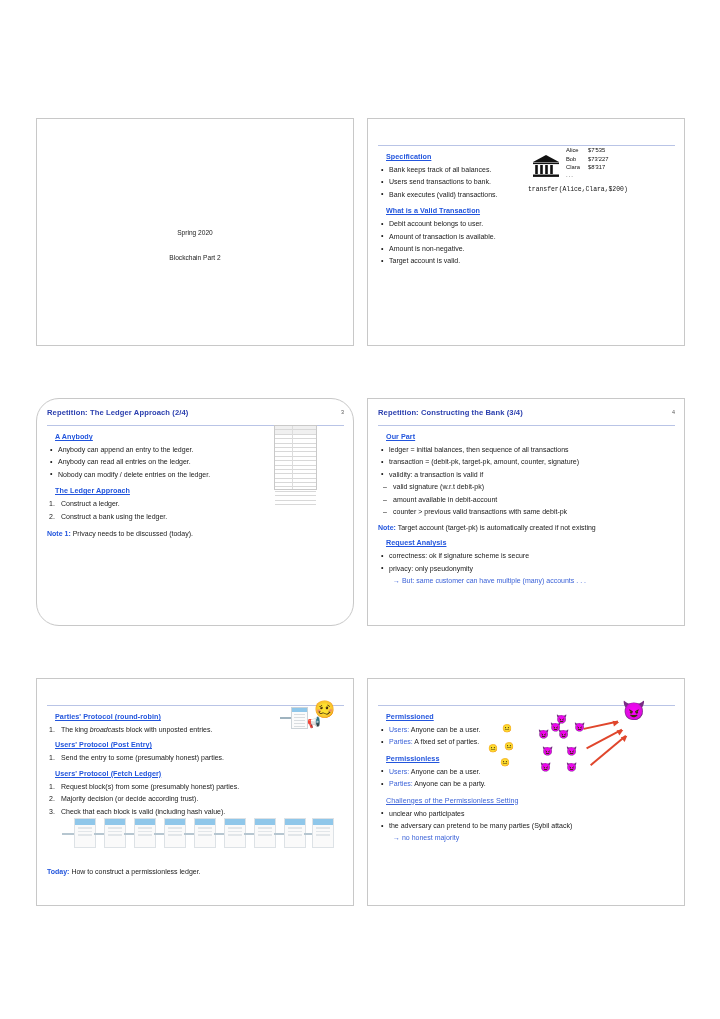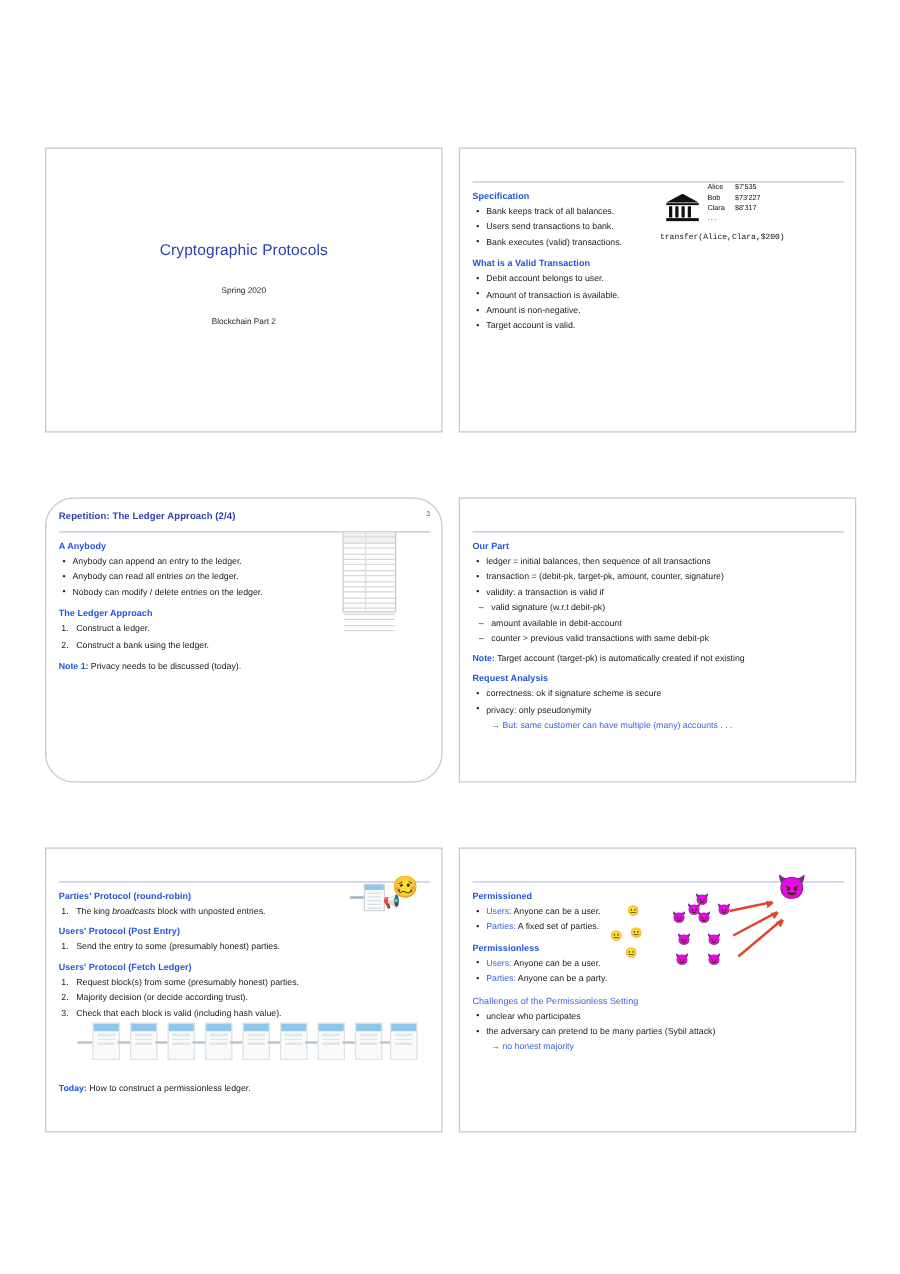--- a/index.html
+++ b/index.html
@@ -37,21 +37,21 @@
   }
   .hdr-rule{
     position:absolute;left:10px;right:9px;top:26px;
     height:1px;background:#b9c4e6;
   }
 
   
   .body{position:absolute;left:10px;top:33px;right:9px;}
   .sec{
     font-size:7.2px;font-weight:bold;color:#2255dd;
-    margin:0 0 3px 0;letter-spacing:.05px;
+    margin:0 0 3px 8px;letter-spacing:.05px;text-decoration:underline;
   }
   .sec.plain{font-weight:normal;color:#3c63d8;}
   ul.b{list-style:none;margin:0 0 6px 0;padding:0;}
   ul.b li{
     position:relative;padding-left:11px;
     font-size:7px;color:#1a1a1a;line-height:11.4px;margin-bottom:1px;
     white-space:nowrap;
   }
   ul.b li:before{
     content:"\2022";position:absolute;left:3px;top:-0.5px;
@@ -156,21 +156,20 @@
     border-top:3.2px solid transparent;border-bottom:3.2px solid transparent;
     border-right:6px solid #e0462c;
   }
 </style>
 </head>
 <body>
 
 <div class="page">
 
   <div class="slide s1">
-    <div class="t-main">Cryptographic Protocols</div>
     <div class="t-sub">Spring 2020</div>
     <div class="t-sub2">Blockchain Part 2</div>
   </div>
 
   <div class="slide s2">
     <div class="hdr-rule"></div>
 
     <div class="body">
       <div class="sec">Specification</div>
       <ul class="b">
@@ -252,20 +251,24 @@
       <div class="lrow"></div>
       <div class="lrow"></div>
       <div class="lrow"></div>
       <div class="lrow"></div>
       <div class="lrow"></div>
       <div class="lrow"></div>
     </div>
   </div>
 
   <div class="slide s4">
+    <div class="hdr">
+      <div class="hdr-title">Repetition: Constructing the Bank (3/4)</div>
+      <div class="hdr-num">4</div>
+    </div>
     <div class="hdr-rule"></div>
 
     <div class="body">
       <div class="sec">Our Part</div>
       <ul class="b" style="margin-bottom:0;">
         <li>ledger = initial balances, then sequence of all transactions</li>
         <li>transaction = (debit-pk, target-pk, amount, counter, signature)</li>
         <li>validity: a transaction is valid if</li>
       </ul>
       <ul class="dash">

